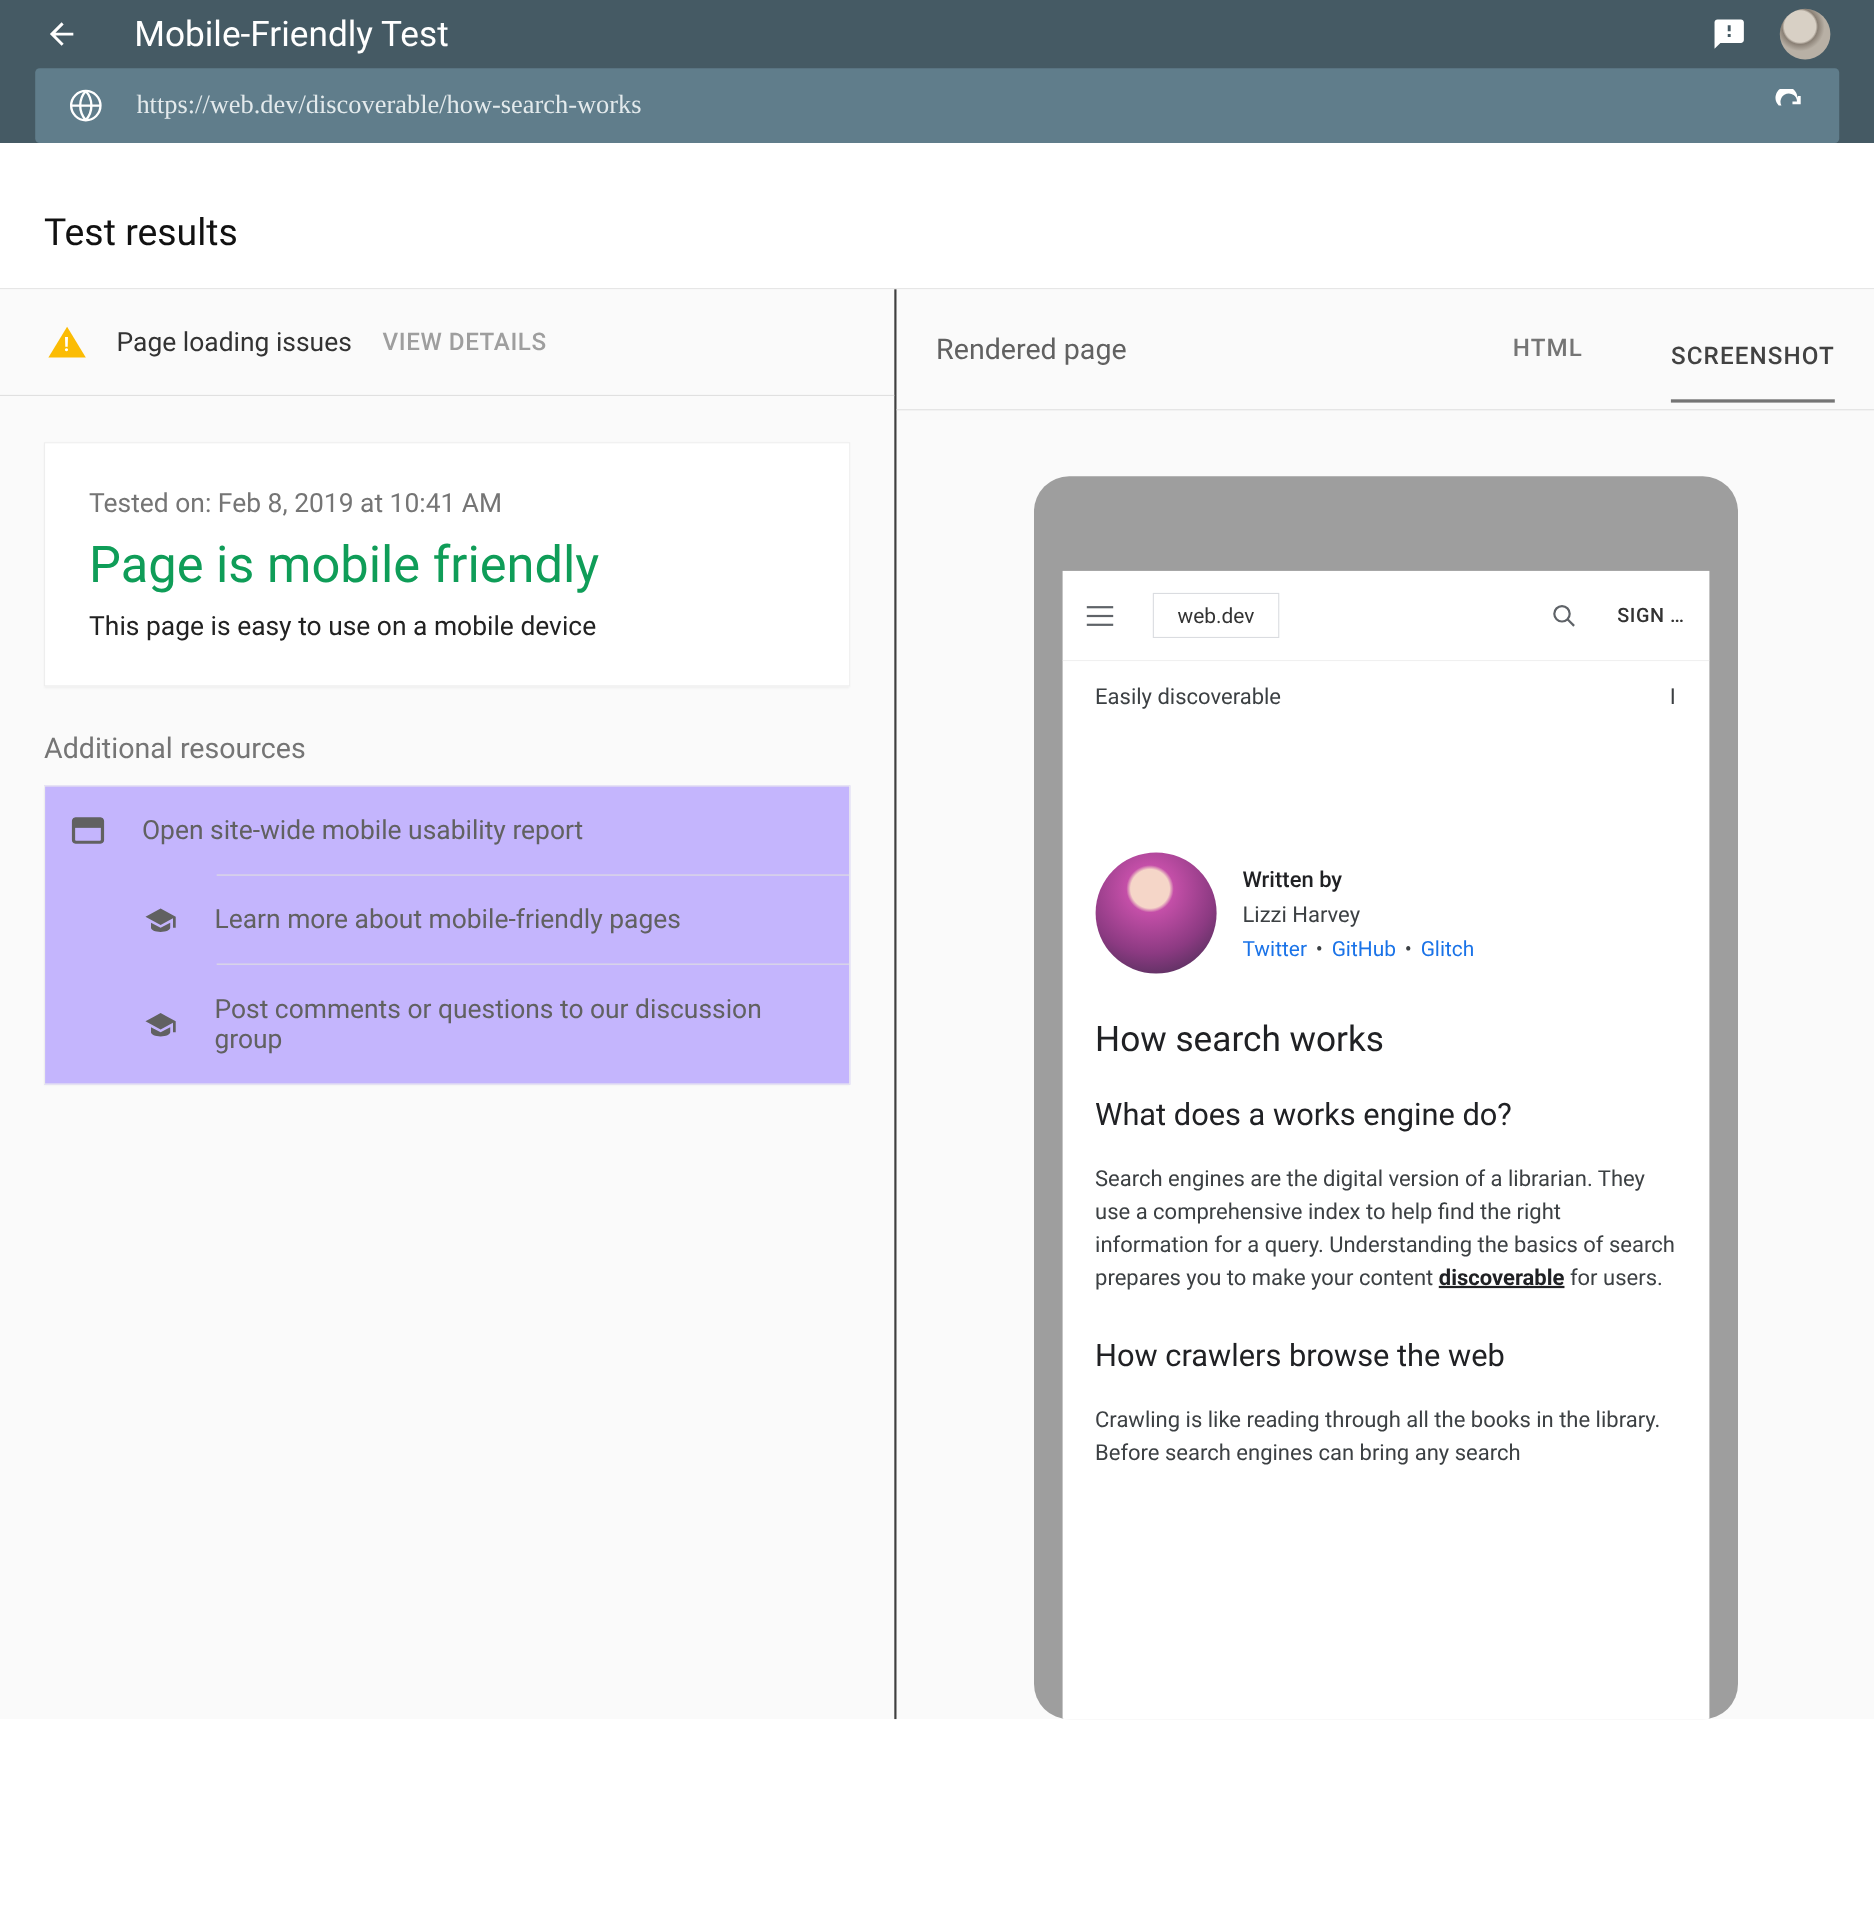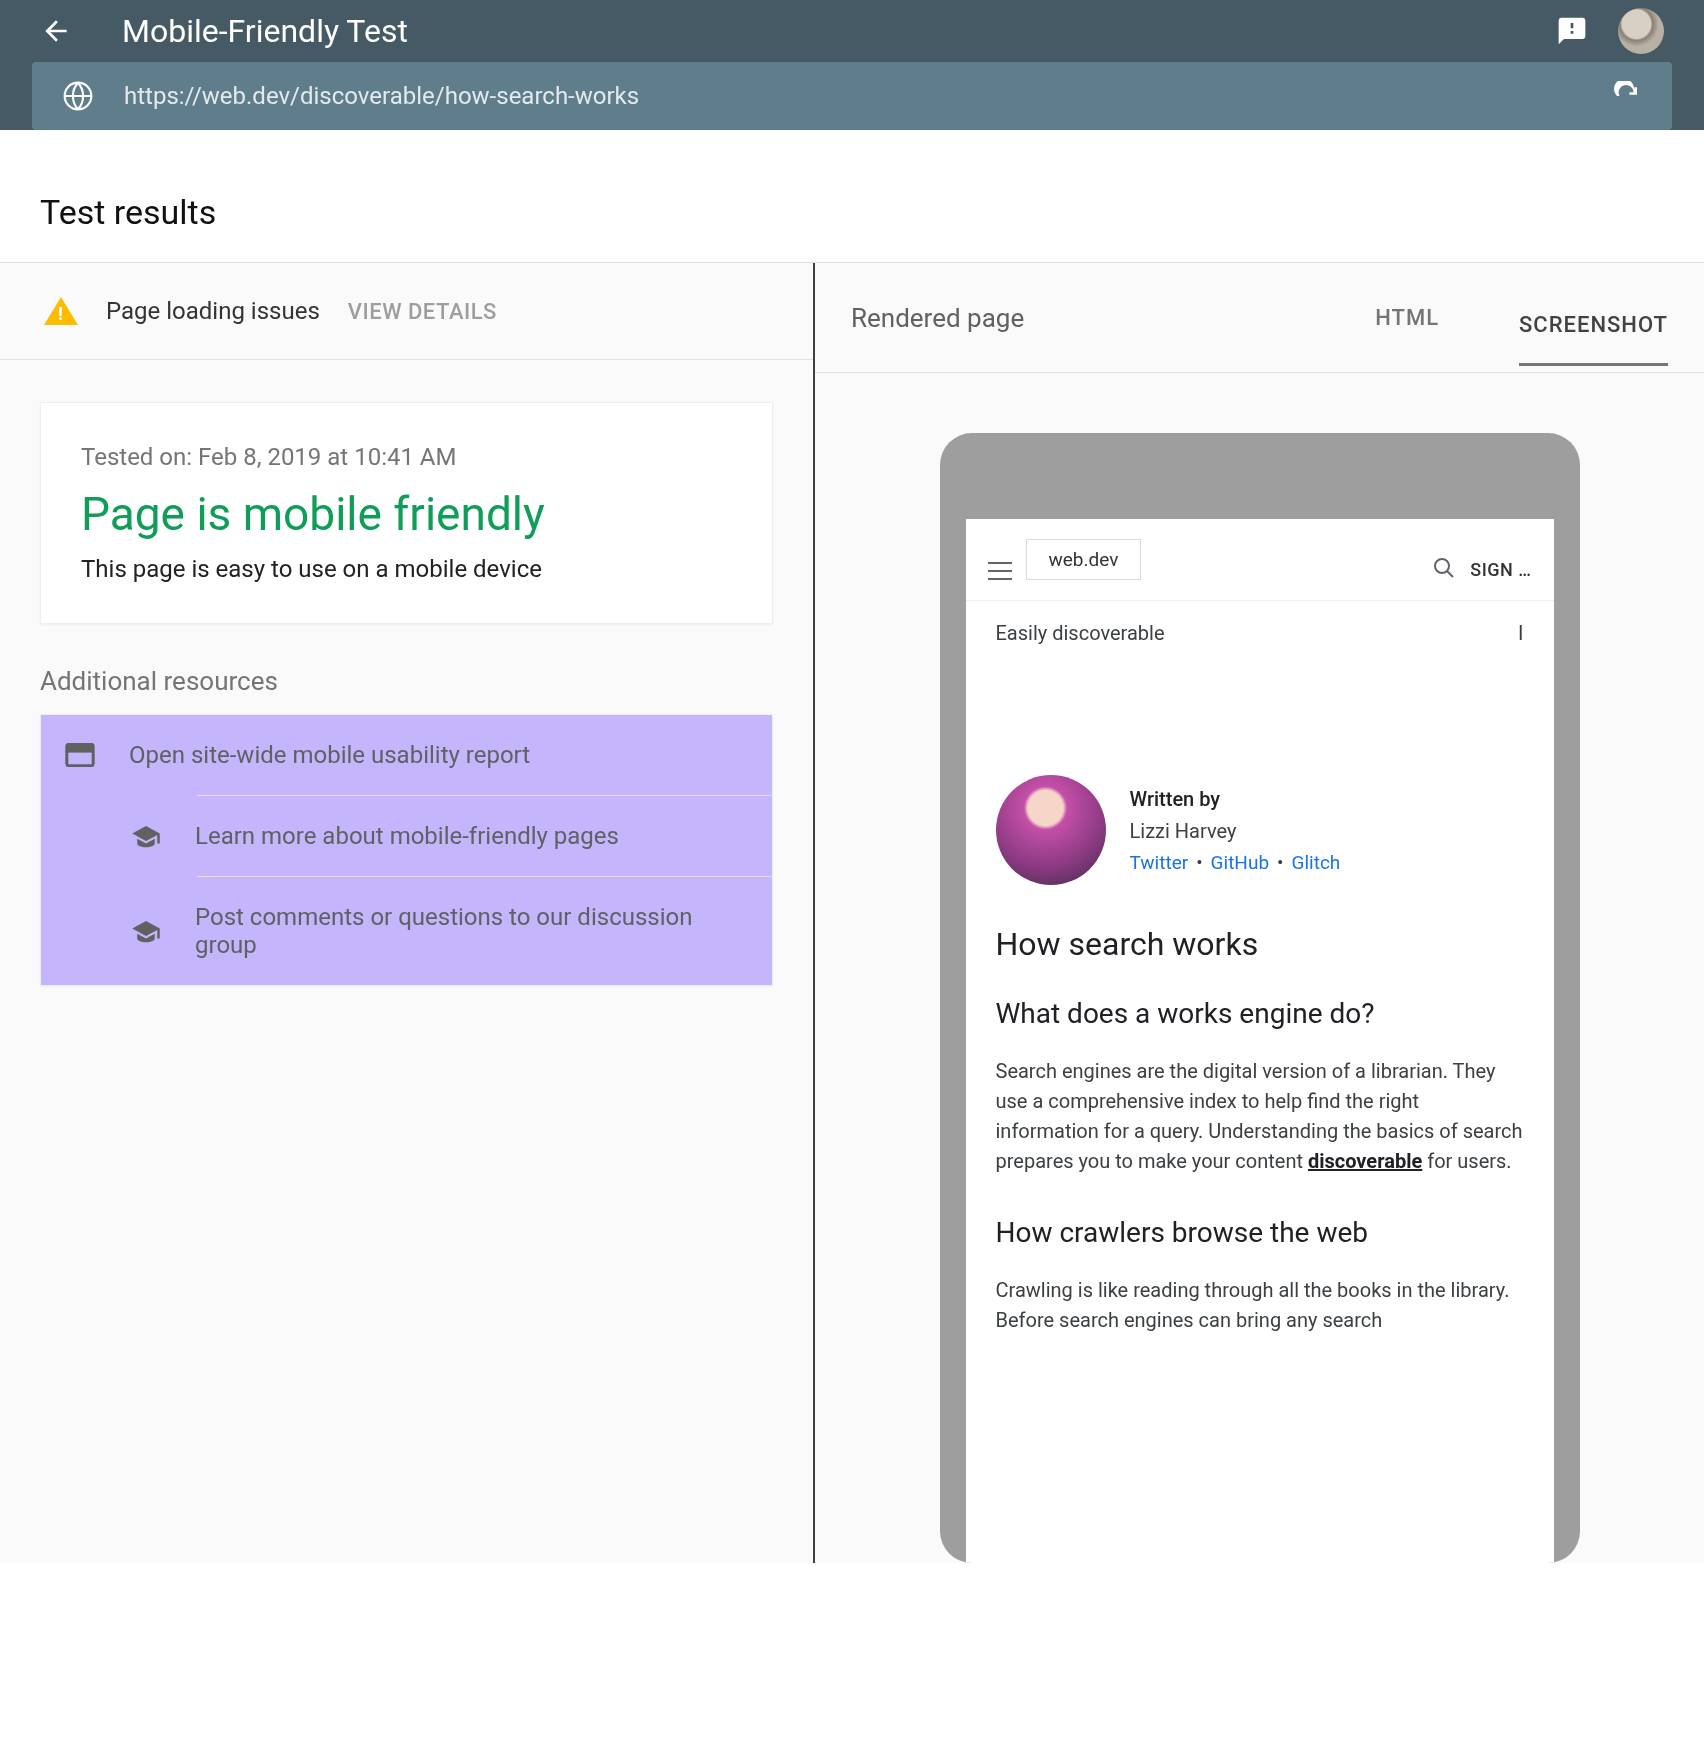--- a/index.html
+++ b/index.html
@@ -5,21 +5,21 @@
 * { box-sizing: border-box; margin: 0; padding: 0; }
 body { font-family: Roboto, Arial, sans-serif; background: #fff; width: 1704px; }
 
 
 .header { background: #455a64; color: #fff; }
 .topbar { display: flex; align-items: center; padding: 8px 40px; }
 .back-btn { color: #fff; font-size: 32px; cursor: pointer; margin-right: 50px; }
 .title { font-size: 32px; flex: 1; }
 .feedback-icon { width: 32px; height: 32px; margin-right: 30px; cursor: pointer; }
 .avatar { width: 46px; height: 46px; border-radius: 50%; background: radial-gradient(circle at 40% 35%, #d8d0c5 35%, #8a8075 40%, #b8b0a5 55%); cursor: pointer; }
-.urlbar { display: flex; align-items: center; background: #607d8b; margin: 0 32px 32px; border-radius: 4px; padding: 18px 30px; }
+.urlbar { display: flex; align-items: center; background: #607d8b; margin: 0 32px 32px; border-radius: 4px; padding: 18px 30px; font-family: Liberation Serif, serif; }
 .globe-icon { width: 32px; height: 32px; margin-right: 30px; }
 .url-text { flex: 1; color: #e3eaec; font-size: 24px; }
 .refresh-icon { width: 30px; height: 30px; cursor: pointer; }
 
 
 .section-title { padding: 30px 40px; font-size: 34px; font-weight: 400; color: #111; border-bottom: 1px solid #e0e0e0; }
 
 
 .panels { display: flex; background: #fafafa; min-height: 1300px; }
 .left-panel { width: 815px; border-right: 2px solid #404040; }
@@ -50,21 +50,21 @@
 
 .right-tabs { display: flex; align-items: center; padding: 32px 36px; border-bottom: 1px solid #e0e0e0; }
 .rendered-label { color: #616161; font-size: 26px; flex: 1; }
 .tab { color: #757575; font-size: 22px; font-weight: 500; letter-spacing: 1px; padding: 10px 0; margin-left: 80px; cursor: pointer; }
 .tab.active { color: #424242; border-bottom: 3px solid #757575; padding-bottom: 26px; margin-bottom: -32px; }
 
 .device { margin: 60px auto 0; width: 640px; background: #9e9e9e; border-radius: 32px; padding: 86px 26px 0; overflow:hidden; height: 1130px; }
 .screen { background: #fff; height: 100%; overflow: hidden; }
 
 
-.scr-header { display: flex; align-items: flex-end; padding: 20px 22px; gap: 14px; }
+.scr-header { display: flex; align-items: center; padding: 20px 22px; gap: 36px; }
 .hamburger { width: 24px; height: 18px; display: flex; flex-direction: column; justify-content: space-between; cursor:pointer; }
 .hamburger span { height: 2px; background: #5f6368; }
 .scr-logo { border: 1px solid #dadce0; padding: 8px 22px; font-size: 19px; color: #333; }
 .scr-spacer { flex: 1; }
 .scr-search { width: 24px; height: 24px; cursor:pointer; }
 .scr-signin { font-size: 18px; color: #333; font-weight: 500; letter-spacing: 0.5px; }
 
 .scr-tagline-row { display: flex; justify-content: space-between; padding: 20px 30px; color: #3c4043; font-size: 20px; border-top: 1px solid #f0f0f0; }
 .scr-body { padding: 30px; }
 .scr-author { display: flex; gap: 24px; margin-top: 80px; margin-bottom: 40px; }

